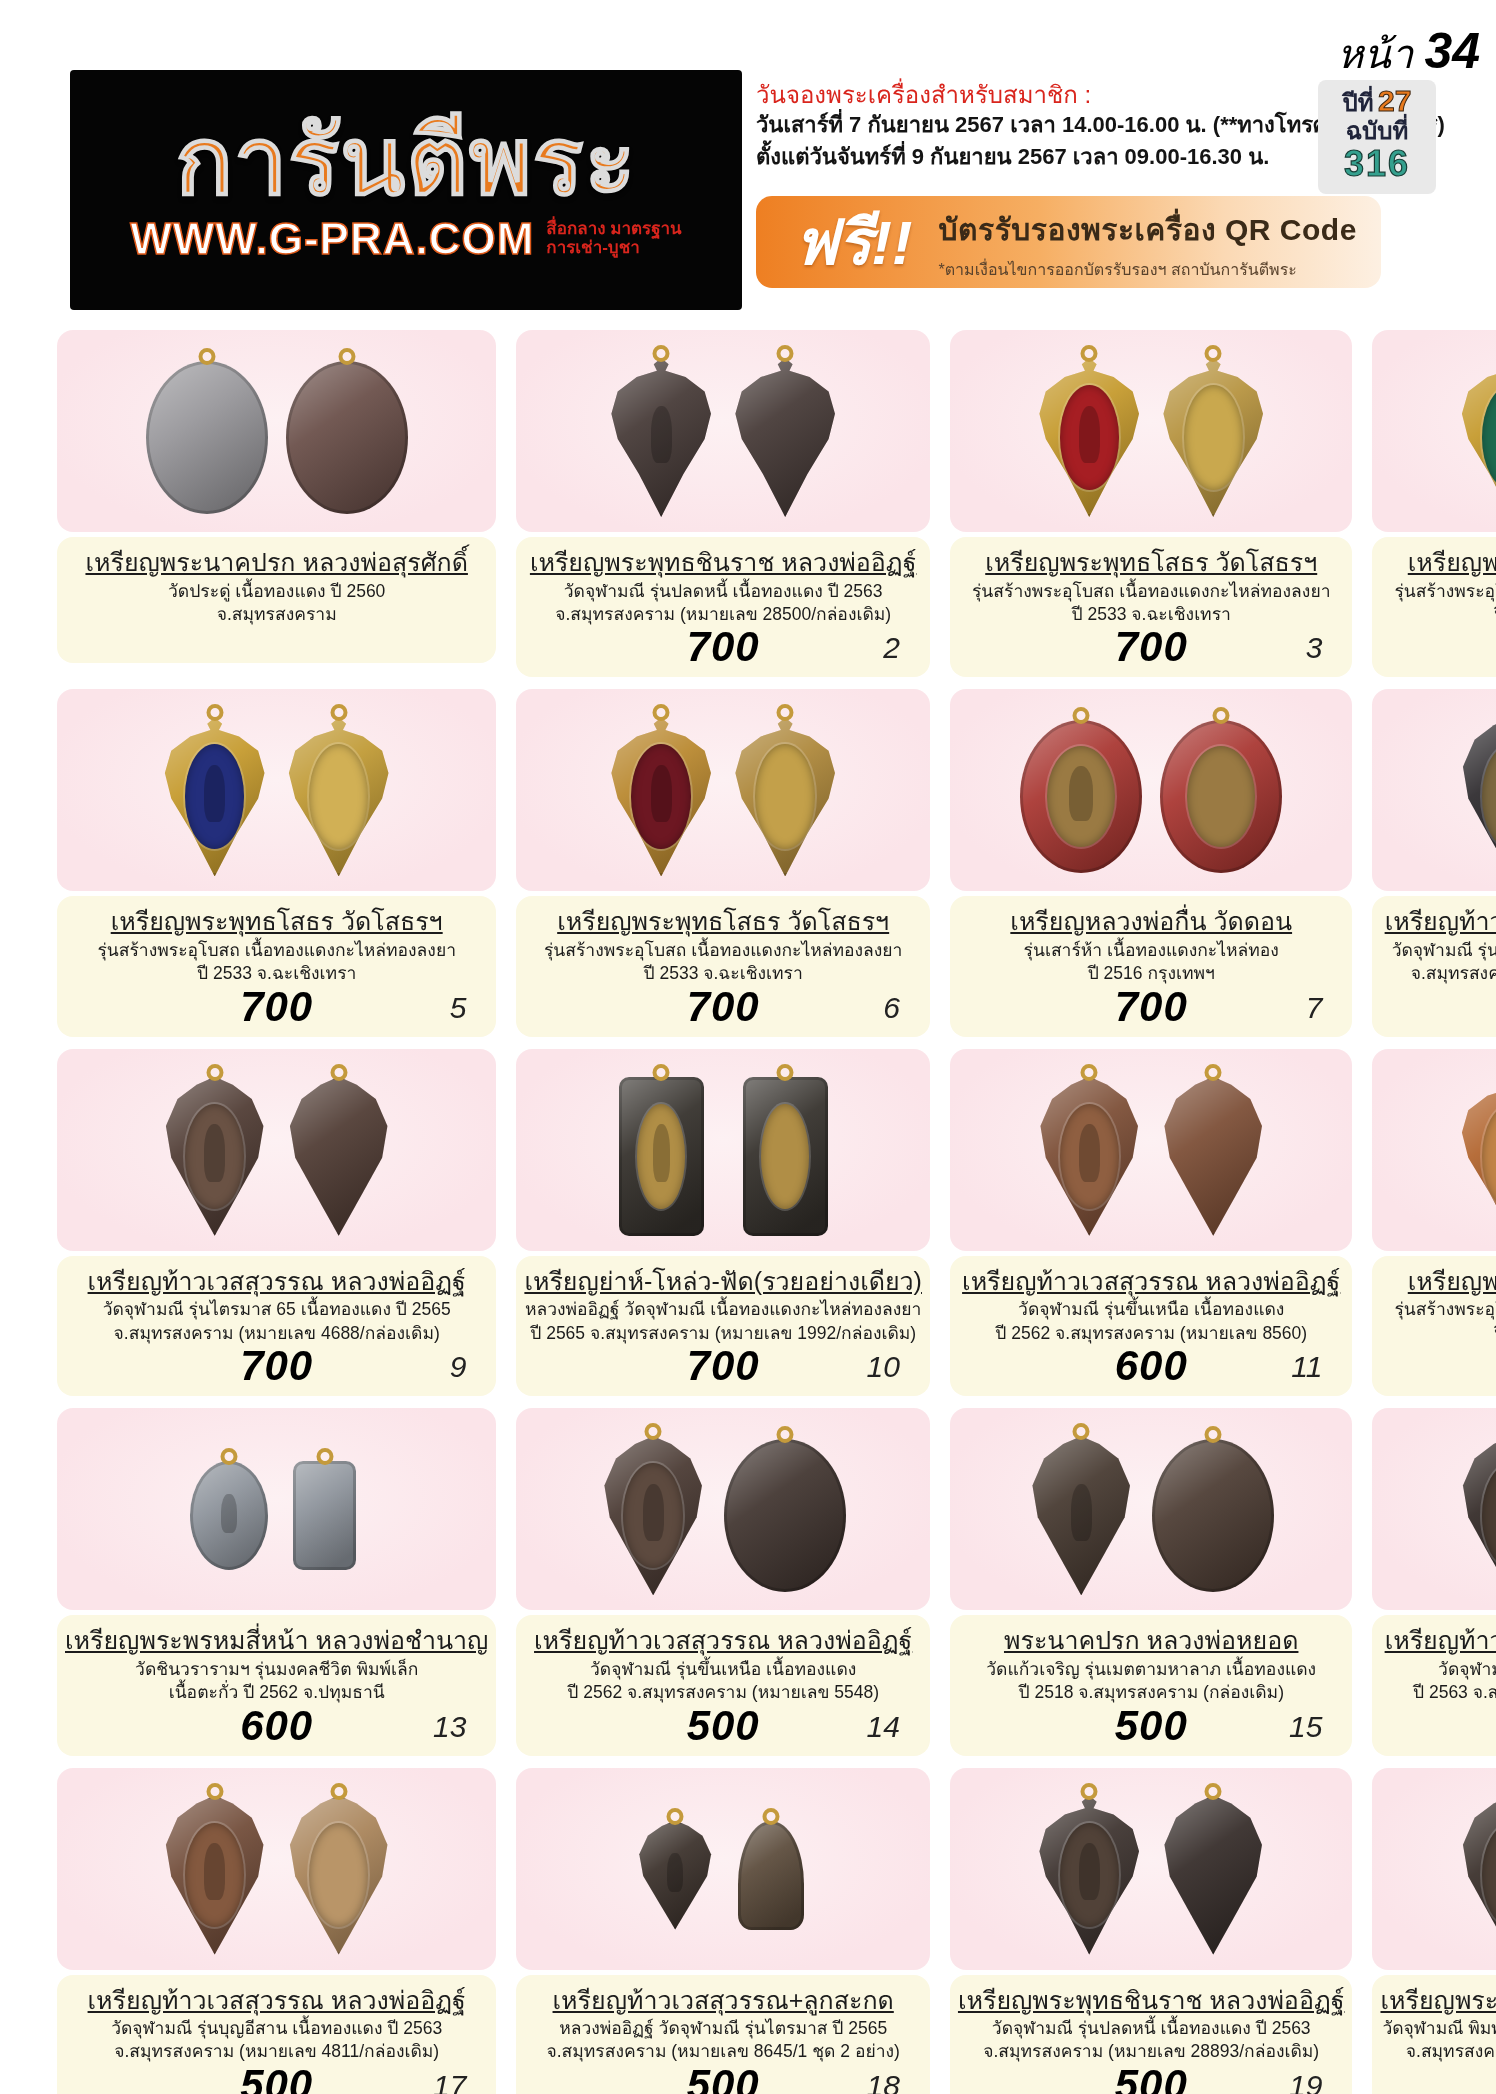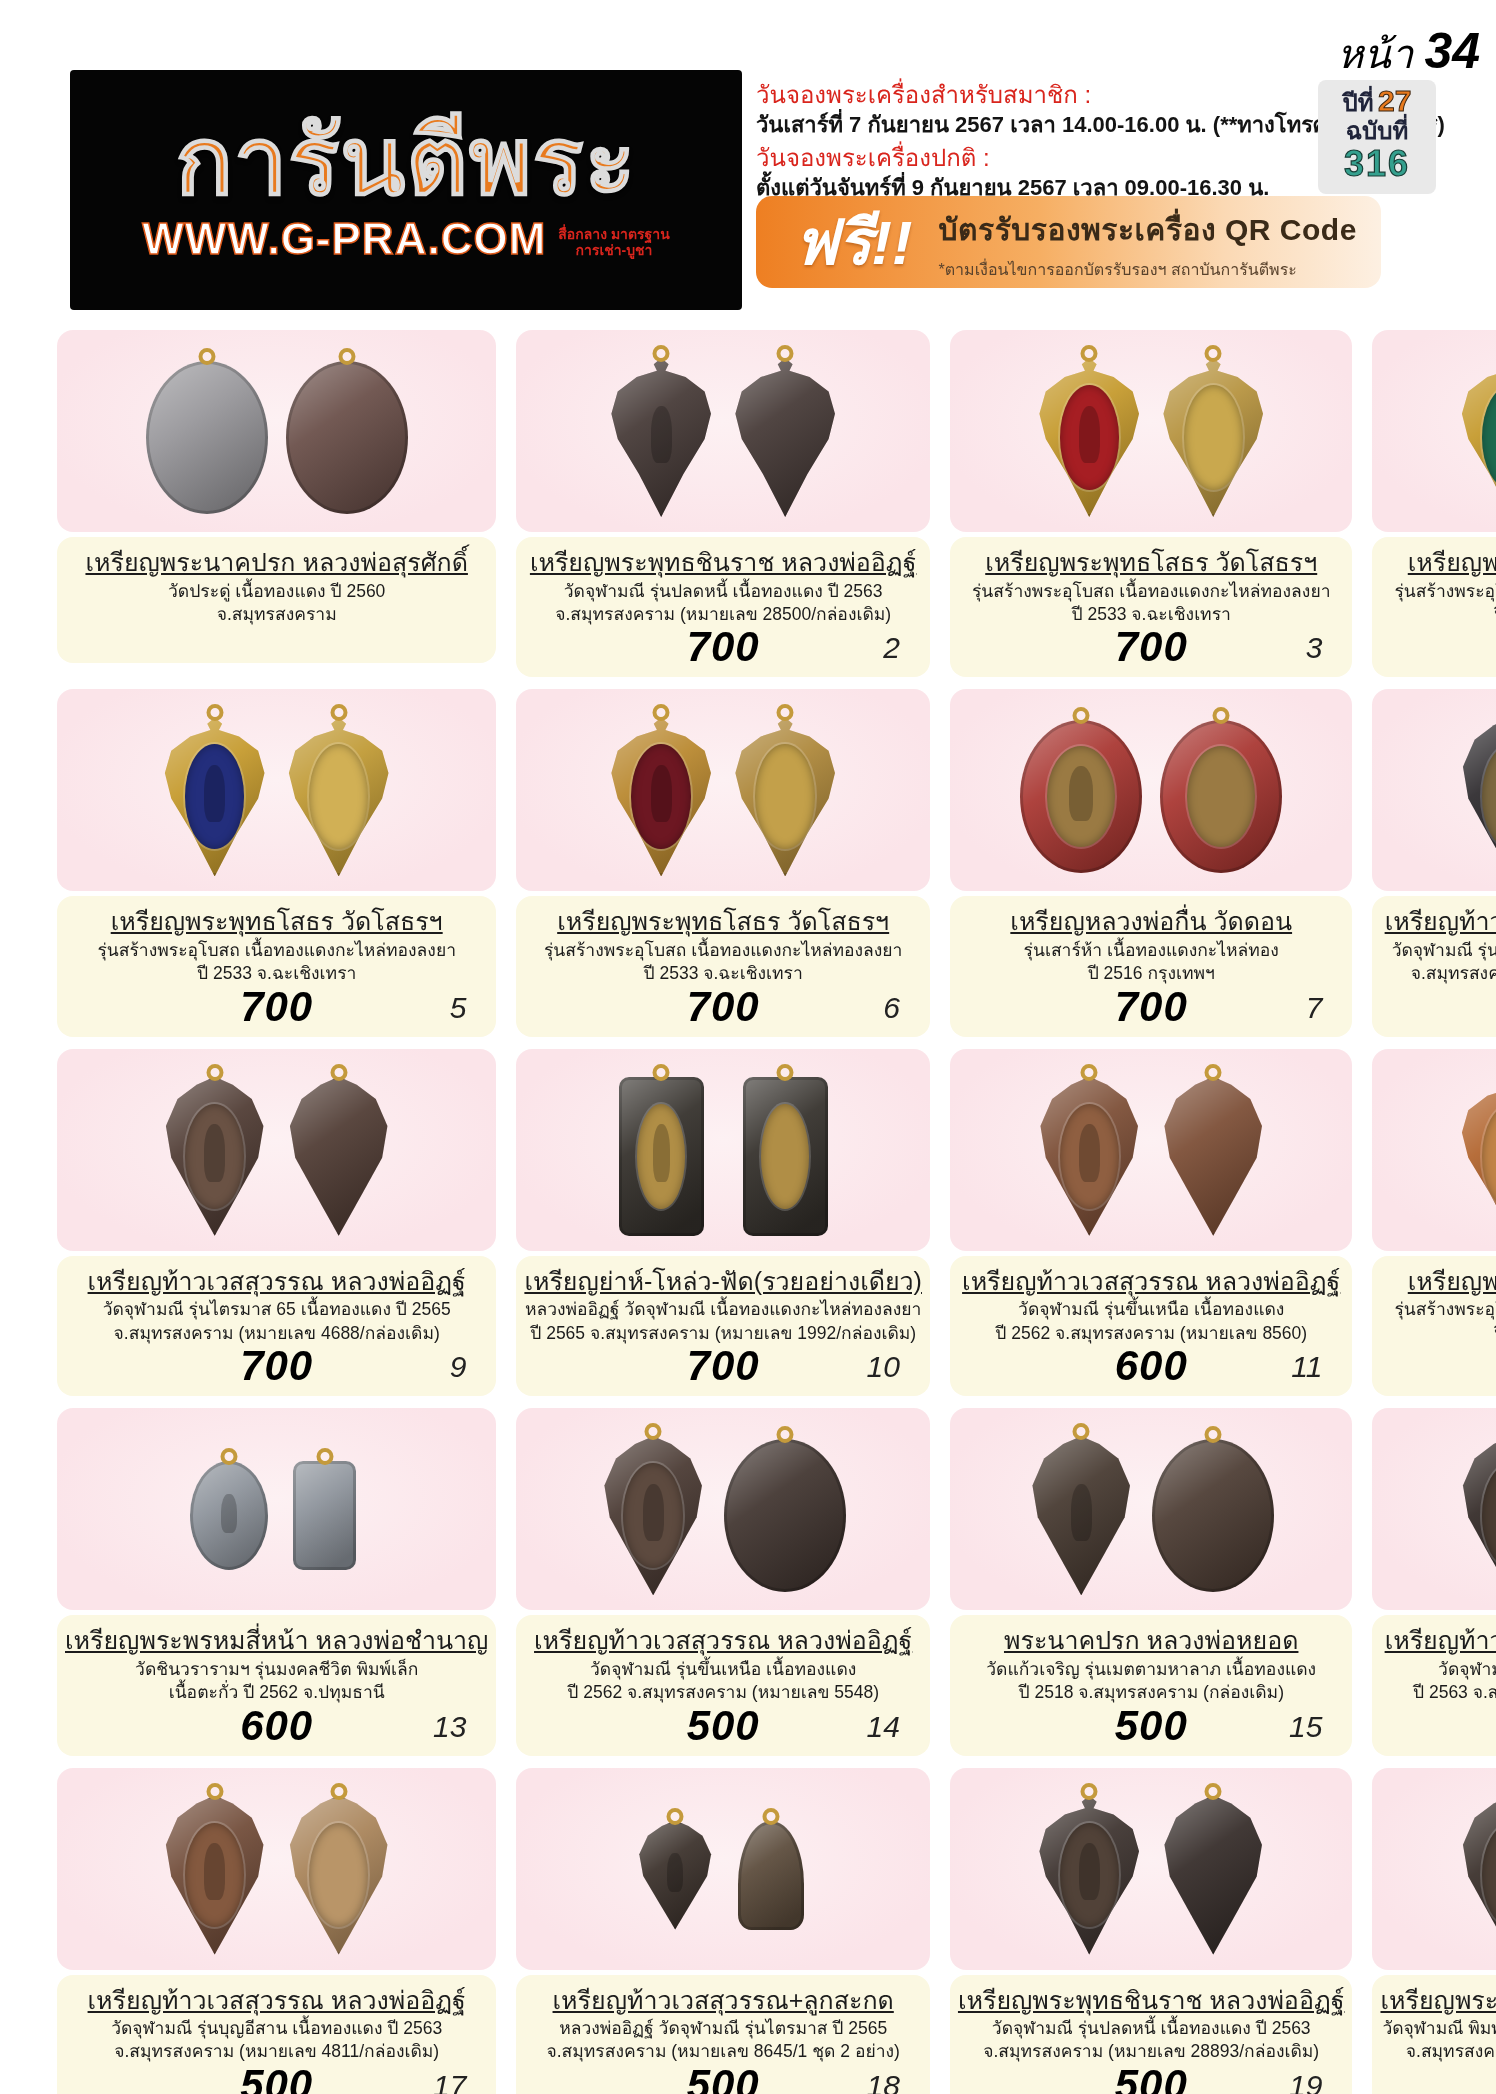--- a/index.html
+++ b/index.html
@@ -30,22 +30,22 @@
     -webkit-text-stroke:1.5px #dcdcdc;
     text-shadow:0 3px 4px rgba(0,0,0,.8);
     white-space:nowrap;
   }
   .logo-bottom{display:flex;align-items:flex-end;gap:12px;margin-top:2px;}
   .logo-url{
     font-size:44px;font-weight:bold;letter-spacing:1px;color:#ffffff;
     -webkit-text-stroke:1.5px #e05a1a;white-space:nowrap;
   }
   .logo-tagline{
-    font-size:14px;font-weight:bold;color:var(--accent-red);
-    line-height:1.15;text-align:center;white-space:nowrap;padding-bottom:6px;
+    font-size:17px;font-weight:bold;color:var(--accent-red);
+    line-height:1.15;white-space:nowrap;padding-bottom:6px;
   }
   .booking{position:absolute;left:756px;top:80px;width:560px;}
   .bk-label{font-size:24px;font-weight:normal;color:var(--accent-red);line-height:1.28;}
   .bk-detail{font-size:22px;font-weight:bold;color:#141414;line-height:1.3;margin-bottom:4px;white-space:nowrap;}
   .page-no{
     position:absolute;left:1280px;top:22px;width:200px;text-align:right;
     font-style:italic;font-size:40px;color:#000;white-space:nowrap;
   }
   .page-no b{font-size:50px;}
   .issue-box{
@@ -135,21 +135,20 @@
   <div class="logo-title">การันตีพระ</div>
   <div class="logo-bottom">
     <span class="logo-url">WWW.G-PRA.COM</span>
     <span class="logo-tagline"><span>สื่อกลาง มาตรฐาน</span><br><span>การเช่า-บูชา</span></span>
   </div>
 </div>
 
 <div class="booking">
   <div class="bk-label">วันจองพระเครื่องสำหรับสมาชิก :</div>
   <div class="bk-detail">วันเสาร์ที่ 7 กันยายน 2567 เวลา 14.00-16.00 น. (**ทางโทรศัพท์เท่านั้น**)</div>
-  <div class="bk-label">วันจองพระเครื่องปกติ :</div>
   <div class="bk-detail">ตั้งแต่วันจันทร์ที่ 9 กันยายน 2567 เวลา 09.00-16.30 น.</div>
 </div>
 
 <div class="page-no">
   <span>หน้า</span>
   <b>34</b>
 </div>
 
 <div class="issue-box">
   <span class="issue-year-label">ปีที่</span>

